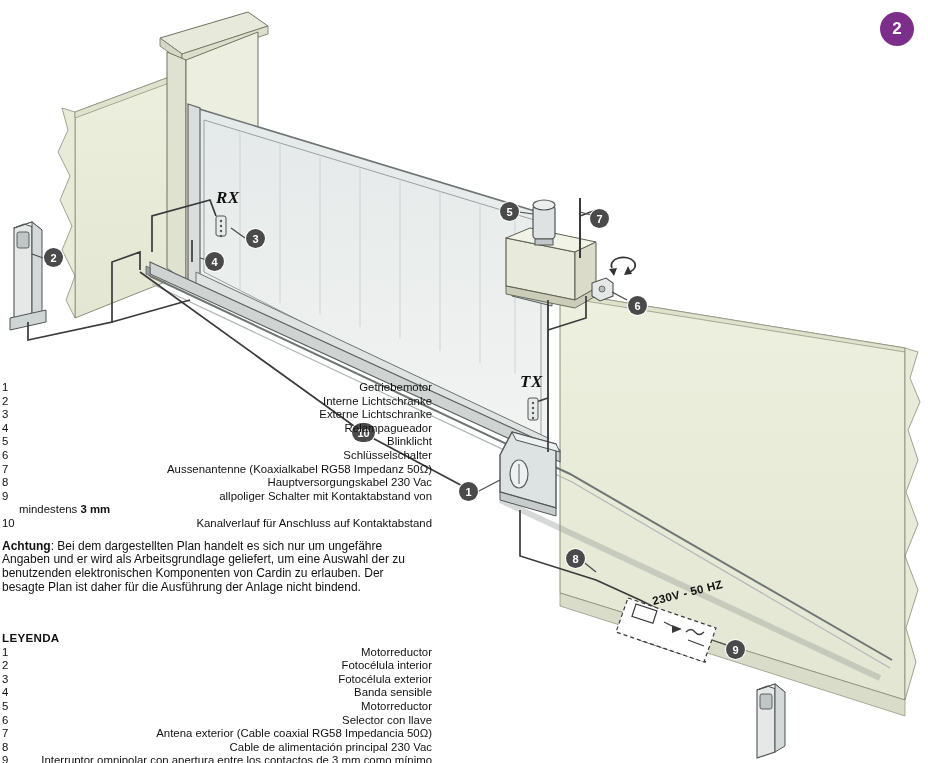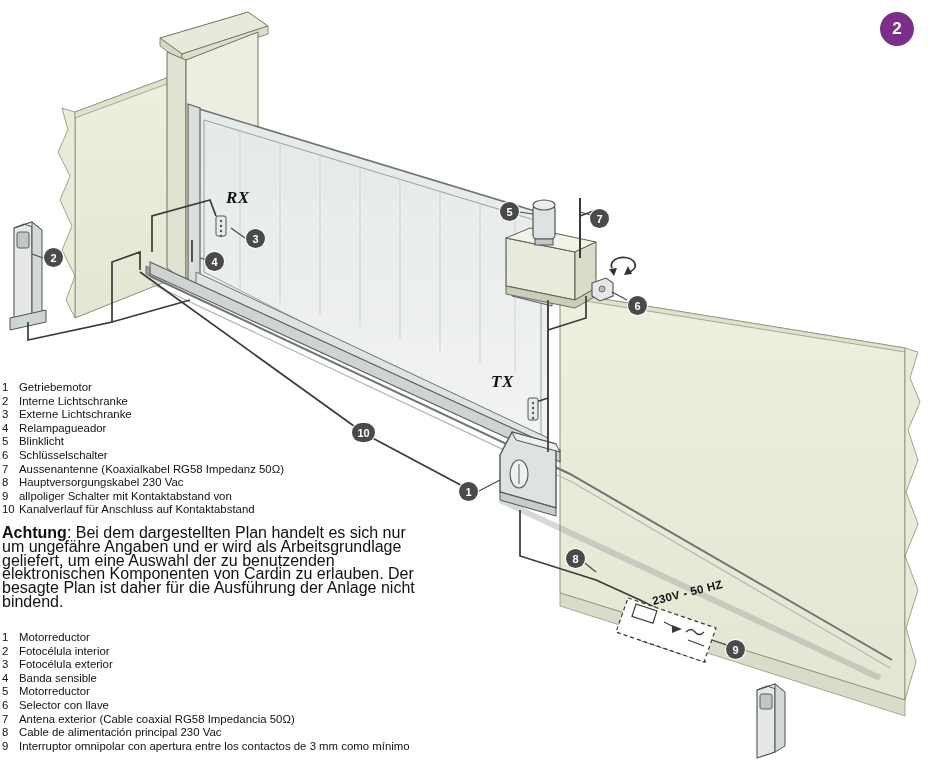--- a/index.html
+++ b/index.html
@@ -68,29 +68,30 @@
     display: flex;
     align-items: flex-start;
   }
   .legend-num {
     width: 17px;
     flex: 0 0 17px;
     text-align: left;
   }
   .legend-txt {
     flex: 1 1 auto;
+    text-align: right;
   }
   .legend-txt b { font-weight: normal; }
   .legend-sub {
     margin-left: 17px;
   }
   .note {
     width: 425px;
     margin-top: 9px;
-    font-size: 16px;
+    font-size: 12px;
     line-height: 13.8px;
     text-align: left;
   }
   .note b { font-weight: bold; }
 
   
   .callout {
     position: absolute;
     width: 19px;
     height: 19px;
@@ -311,22 +312,22 @@
       <line x1="627" y1="300" x2="612" y2="292"></line>
       <line x1="477" y1="492" x2="500" y2="480"></line>
       <line x1="581" y1="560" x2="596" y2="572"></line>
       <line x1="729" y1="646" x2="712" y2="640"></line>
       <line x1="362" y1="430" x2="372" y2="436"></line>
     </g>
   </svg>
 
   <div class="page-badge">2</div>
 
-  <div class="hand-label" style="left:226px; top:188px;">RX</div>
-  <div class="hand-label" style="left:491px; top:372px;">TX</div>
+  <div class="hand-label" style="left:216px; top:188px;">RX</div>
+  <div class="hand-label" style="left:520px; top:372px;">TX</div>
 
   <div class="mains-label" style="left:654px; top:595px;">230V - 50 HZ</div>
 
   <div class="callout" style="left:44px;  top:248px;">2</div>
   <div class="callout" style="left:246px; top:229px;">3</div>
   <div class="callout" style="left:205px; top:252px;">4</div>
   <div class="callout" style="left:500px; top:202px;">5</div>
   <div class="callout" style="left:628px; top:296px;">6</div>
   <div class="callout" style="left:590px; top:209px;">7</div>
   <div class="callout" style="left:459px; top:482px;">1</div>
@@ -365,31 +366,33 @@
       <span class="legend-txt">Aussenantenne (Koaxialkabel <b>RG58</b> Impedanz <b>50Ω</b>)</span>
     </div>
     <div class="legend-row">
       <span class="legend-num">8</span>
       <span class="legend-txt">Hauptversorgungskabel <b>230 Vac</b></span>
     </div>
     <div class="legend-row">
       <span class="legend-num">9</span>
       <span class="legend-txt">allpoliger Schalter mit Kontaktabstand von</span>
     </div>
+    <div class="legend-sub">mindestens <b>3 mm</b></div>
     <div class="legend-row">
       <span class="legend-num">10</span>
       <span class="legend-txt">Kanalverlauf für Anschluss auf Kontaktabstand</span>
     </div>
 
     <div class="note">
       <b>Achtung</b>: Bei dem dargestellten Plan handelt es sich nur um ungefähre Angaben und er wird als Arbeitsgrundlage geliefert, um eine Auswahl der zu benutzenden elektronischen Komponenten von Cardin zu erlauben. Der besagte Plan ist daher für die Ausführung der Anlage nicht bindend.
     </div>
   </div>
 
   <div class="legend legend-es">
+    <div class="legend-title">LEYENDA</div>
 
     <div class="legend-row">
       <span class="legend-num">1</span>
       <span class="legend-txt">Motorreductor</span>
     </div>
     <div class="legend-row">
       <span class="legend-num">2</span>
       <span class="legend-txt">Fotocélula interior</span>
     </div>
     <div class="legend-row">

